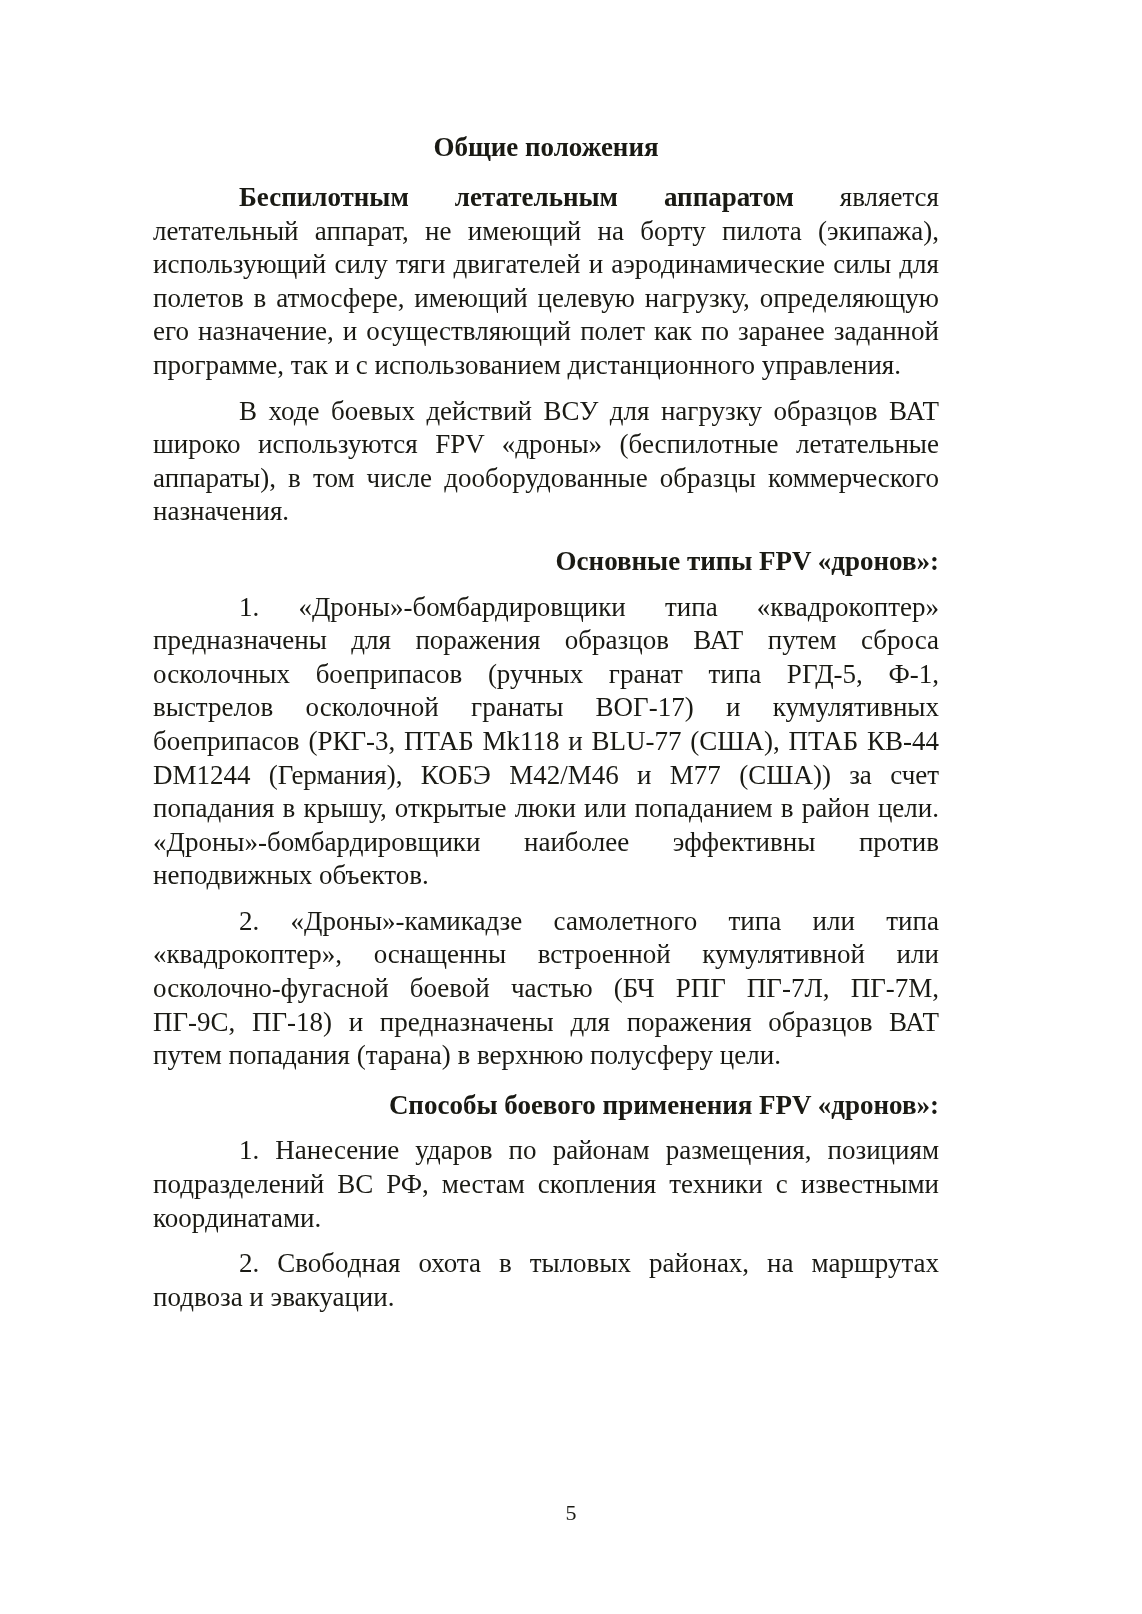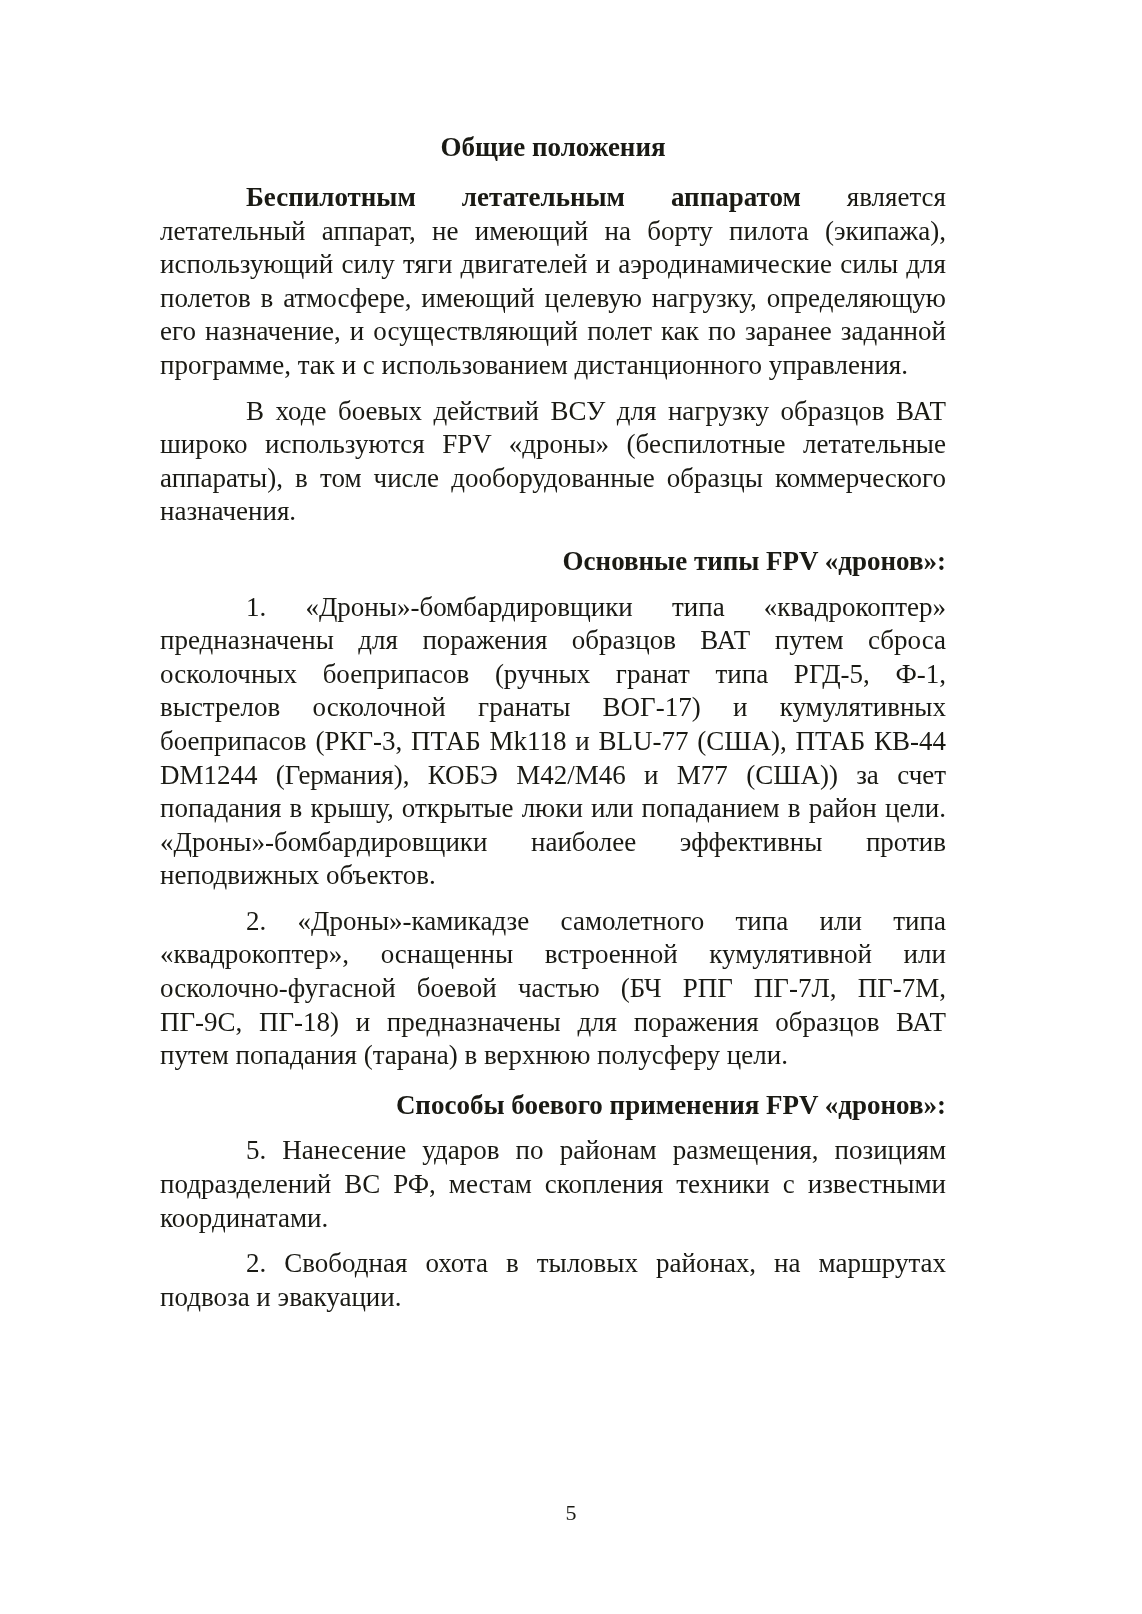--- a/index.html
+++ b/index.html
@@ -10,21 +10,21 @@
     body {
       width: 1142px;
       height: 1614px;
       position: relative;
       overflow: hidden;
       font-family: "Liberation Serif", "DejaVu Serif", serif;
       color: #1a1a14;
     }
     .page {
       position: absolute;
-      left: 148px;
+      left: 141px;
       top: 130px;
       width: 810px;
     }
     .title {
       text-align: center;
       font-weight: bold;
       font-size: 27px;
       line-height: 34px;
       margin: 0 0 17px 0;
     }
@@ -61,17 +61,17 @@
 
   <p><span class="bold-term">Беспилотным летательным аппаратом</span><span> является летательный аппарат, не имеющий на борту пилота (экипажа), использующий силу тяги двигателей и аэродинамические силы для полетов в атмосфере, имеющий целевую нагрузку, определяющую его назначение, и осуществляющий полет как по заранее заданной программе, так и с использованием дистанционного управления.</span></p>
 
   <p>В ходе боевых действий ВСУ для нагрузку образцов ВАТ широко используются FPV «дроны» (беспилотные летательные аппараты), в том числе дооборудованные образцы коммерческого назначения.</p>
 
   <p class="section-heading">Основные типы FPV «дронов»:</p>
   <p>1. «Дроны»-бомбардировщики типа «квадрокоптер» предназначены для поражения образцов ВАТ путем сброса осколочных боеприпасов (ручных гранат типа РГД-5, Ф-1, выстрелов осколочной гранаты ВОГ-17) и кумулятивных боеприпасов (РКГ-3, ПТАБ Mk118 и BLU-77 (США), ПТАБ КВ-44 DM1244 (Германия), КОБЭ M42/M46 и M77 (США)) за счет попадания в крышу, открытые люки или попаданием в район цели. «Дроны»-бомбардировщики наиболее эффективны против неподвижных объектов.</p>
   <p>2. «Дроны»-камикадзе самолетного типа или типа «квадрокоптер», оснащенны встроенной кумулятивной или осколочно-фугасной боевой частью (БЧ РПГ ПГ-7Л, ПГ-7М, ПГ-9С, ПГ-18) и предназначены для поражения образцов ВАТ путем попадания (тарана) в верхнюю полусферу цели.</p>
 
   <p class="section-heading">Способы боевого применения FPV «дронов»:</p>
-  <p>5. Нанесение ударов по районам размещения, позициям подразделений ВС РФ, местам скопления техники с известными координатами.</p>
+  <p>1. Нанесение ударов по районам размещения, позициям подразделений ВС РФ, местам скопления техники с известными координатами.</p>
   <p>2. Свободная охота в тыловых районах, на маршрутах подвоза и эвакуации.</p>
 </div>
 
 <div class="page-number">5</div>
 
 </body></html>

